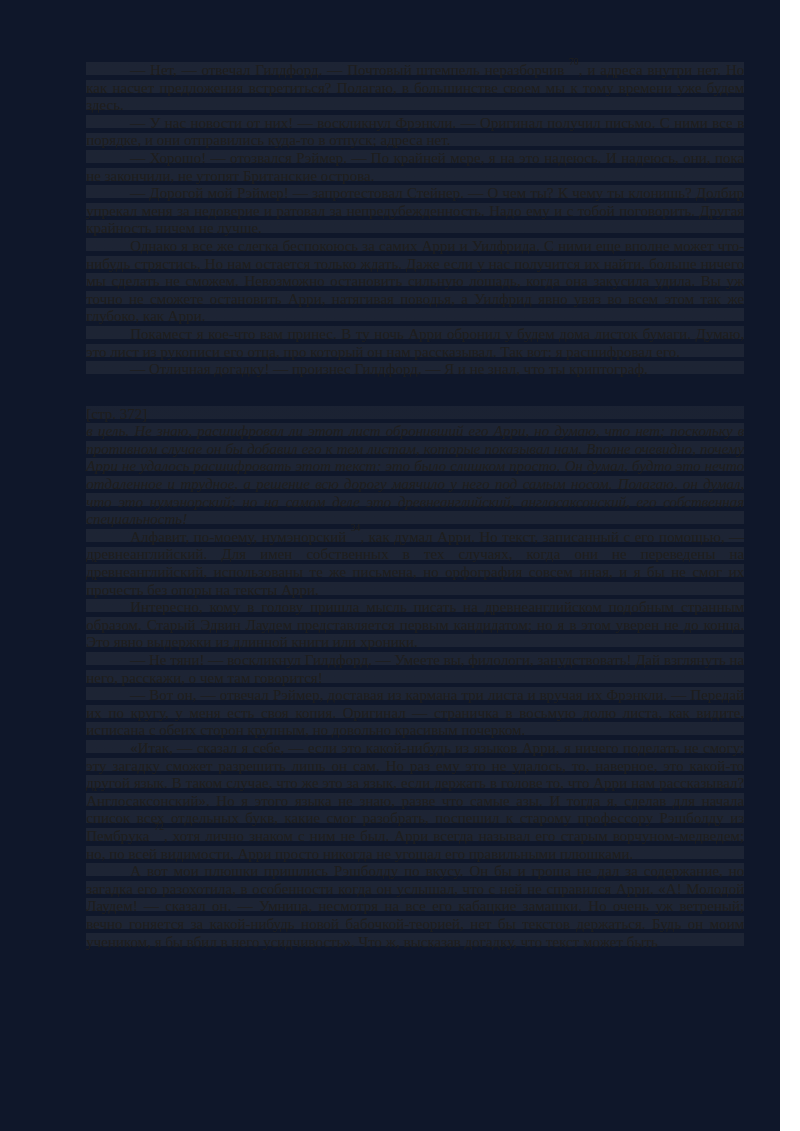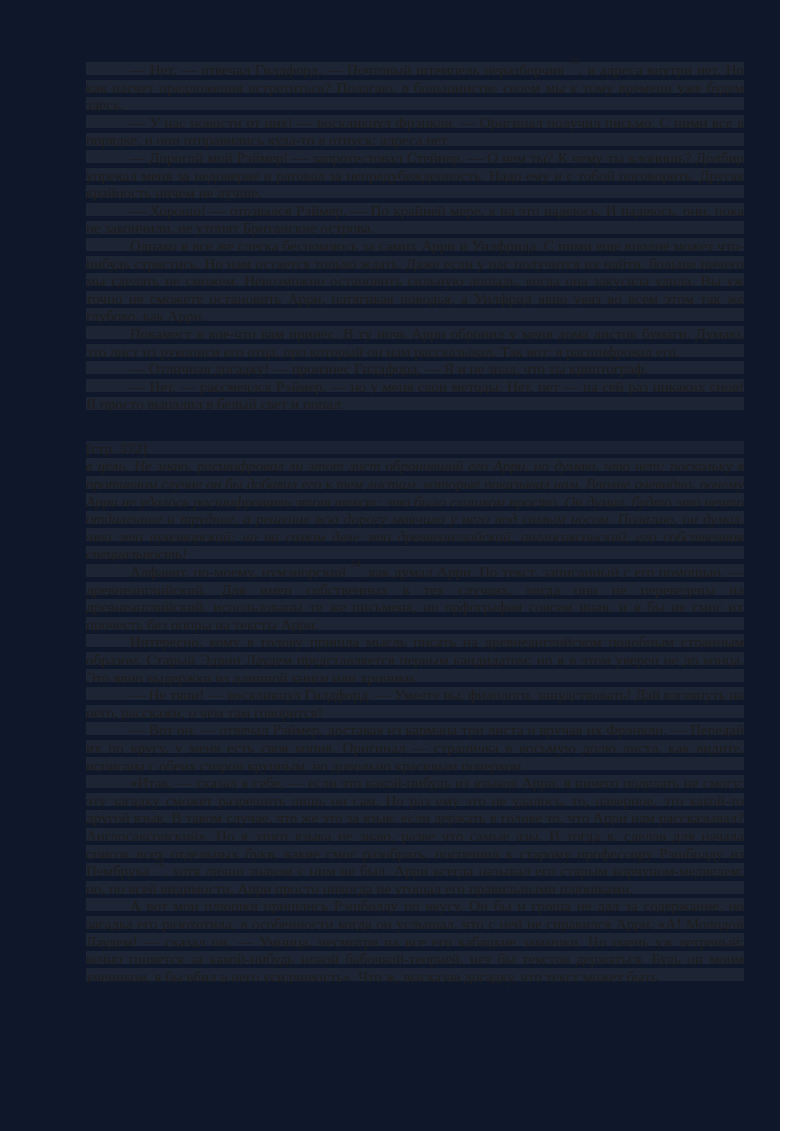--- a/index.html
+++ b/index.html
@@ -60,26 +60,25 @@
     );
   }
 </style>
 </head>
 <body style="background: rgb(255, 255, 255);">
 
 <div class="page">
   <div class="text-column" style="color: rgb(29, 29, 29);">
       <p class="para">— Нет, — отвечал Гилдфорд. — Почтовый штемпель неразборчив <sup class="fn">70</sup>, и адреса внутри нет. Но как насчет предложения встретиться? Полагаю, в большинстве своем мы к тому времени уже будем здесь.</p>
       <p class="para">— У нас новости от них! — воскликнул Фрэнкли. — Оригинал получил письмо. С ними все в порядке, и они отправились куда-то в отпуск; адреса нет.</p>
+      <p class="para">— Хорошо! — отозвался Рэймер. — По крайней мере, я на это надеюсь. И надеюсь, они, пока не закончили, не утопят Британские острова.</p>
       <p class="para">— Дорогой мой Рэймер! — запротестовал Стейнер. — О чем ты? К чему ты клонишь? Долбир упрекал меня за недоверие и ратовал за непредубежденность. Надо ему и с тобой поговорить. Другая крайность ничем не лучше.</p>
-      <p class="para">— Хорошо! — отозвался Рэймер. — По крайней мере, я на это надеюсь. И надеюсь, они, пока не закончили, не утопят Британские острова.</p>
       <p class="para">Однако я все же слегка беспокоюсь за самих Арри и Уилфрида. С ними еще вполне может что-нибудь стрястись. Но нам остается только ждать. Даже если у нас получится их найти, больше ничего мы сделать не сможем. Невозможно остановить сильную лошадь, когда она закусила удила. Вы уж точно не сможете остановить Арри, натягивая поводья, а Уилфрид явно увяз во всем этом так же глубоко, как Арри.</p>
-      <p class="para">Покамест я кое-что вам принес. В ту ночь Арри обронил у меня дома листок бумаги. Думаю, это лист из рукописи его отца, про который он нам рассказывал. Так вот: я расшифровал его.</p>
+      <p class="para">Покамест я кое-что вам принес. В ту ночь Арри обронил у будем дома листок бумаги. Думаю, это лист из рукописи его отца, про который он нам рассказывал. Так вот: я расшифровал его.</p>
       <p class="para">— Отличная догадку! — произнес Гилдфорд. — Я и не знал, что ты криптограф.</p>
-      <p class="para">— Нет, — рассмеялся Рэймер. — но у меня свои методы. Нет, нет — на сей раз никаких снов! Я просто выпалил в белый свет и попал</p>
       <div class="pb-label">[стр. 372]</div>
       <p class="para no-indent">в цель. Не знаю, расшифровал ли этот лист обронивший его Арри, но думаю, что нет; поскольку в противном случае он бы добавил его к тем листам, которые показывал нам. Вполне очевидно, почему Арри не удалось расшифровать этот текст: это было слишком просто. Он думал, будто это нечто отдаленное и трудное, а решение всю дорогу маячило у него под самым носом. Полагаю, он думал, что это нумэнорский; но на самом деле это древнеанглийский, англосаксонский, его собственная специальность!</p>
       <p class="para">Алфавит, по-моему, нумэнорский <sup class="fn">34</sup>, как думал Арри. Но текст, записанный с его помощью, — древнеанглийский. Для имен собственных в тех случаях, когда они не переведены на древнеанглийский, использованы те же письмена, но орфография совсем иная, и я бы не смог их прочесть без опоры на тексты Арри.</p>
       <p class="para">Интересно, кому в голову пришла мысль писать на древнеанглийском подобным странным образом. Старый Эдвин Лаудем представляется первым кандидатом; но я в этом уверен не до конца. Это явно выдержки из длинной книги или хроники.</p>
       <p class="para">— Не тяни! — воскликнул Гилдфорд. — Умеете вы, филологи, занудствовать! Дай взглянуть на него, расскажи, о чем там говорится!</p>
       <p class="para">— Вот он, — отвечал Рэймер, доставая из кармана три листа и вручая их Фрэнкли. — Передай их по кругу, у меня есть своя копия. Оригинал — страничка в восьмую долю листа, как видите, исписана с обеих сторон крупным, но довольно красивым почерком.</p>
       <p class="para">«Итак, — сказал я себе, — если это какой-нибудь из языков Арри, я ничего поделать не смогу; эту загадку сможет разрешить лишь он сам. Но раз ему это не удалось, то, наверное, это какой-то другой язык. В таком случае, что же это за язык, если держать в голове то, что Арри нам рассказывал? Англосаксонский». Но я этого языка не знаю, разве что самые азы. И тогда я, сделав для начала список всех отдельных букв, какие смог разобрать, поспешил к старому профессору Рэшболду из Пембрука <sup class="fn">72</sup>, хотя лично знаком с ним не был. Арри всегда называл его старым ворчуном-медведем; но, по всей видимости, Арри просто никогда не угощал его правильными плюшками.</p>
       <p class="para">А вот мои плюшки пришлись Рэшболду по вкусу. Он бы и гроша не дал за содержание, но загадка его разохотила, в особенности когда он услышал, что с ней не справился Арри. «А! Молодой Лаудем! — сказал он. — Умница, несмотря на все его кабацкие замашки. Но очень уж ветреный; вечно гоняется за какой-нибудь новой бабочкой-теорией, нет бы текстов держаться. Будь он моим учеником, я бы вбил в него усидчивость». Что ж, высказав догадку, что текст может быть</p>
     </div>
 </div>

